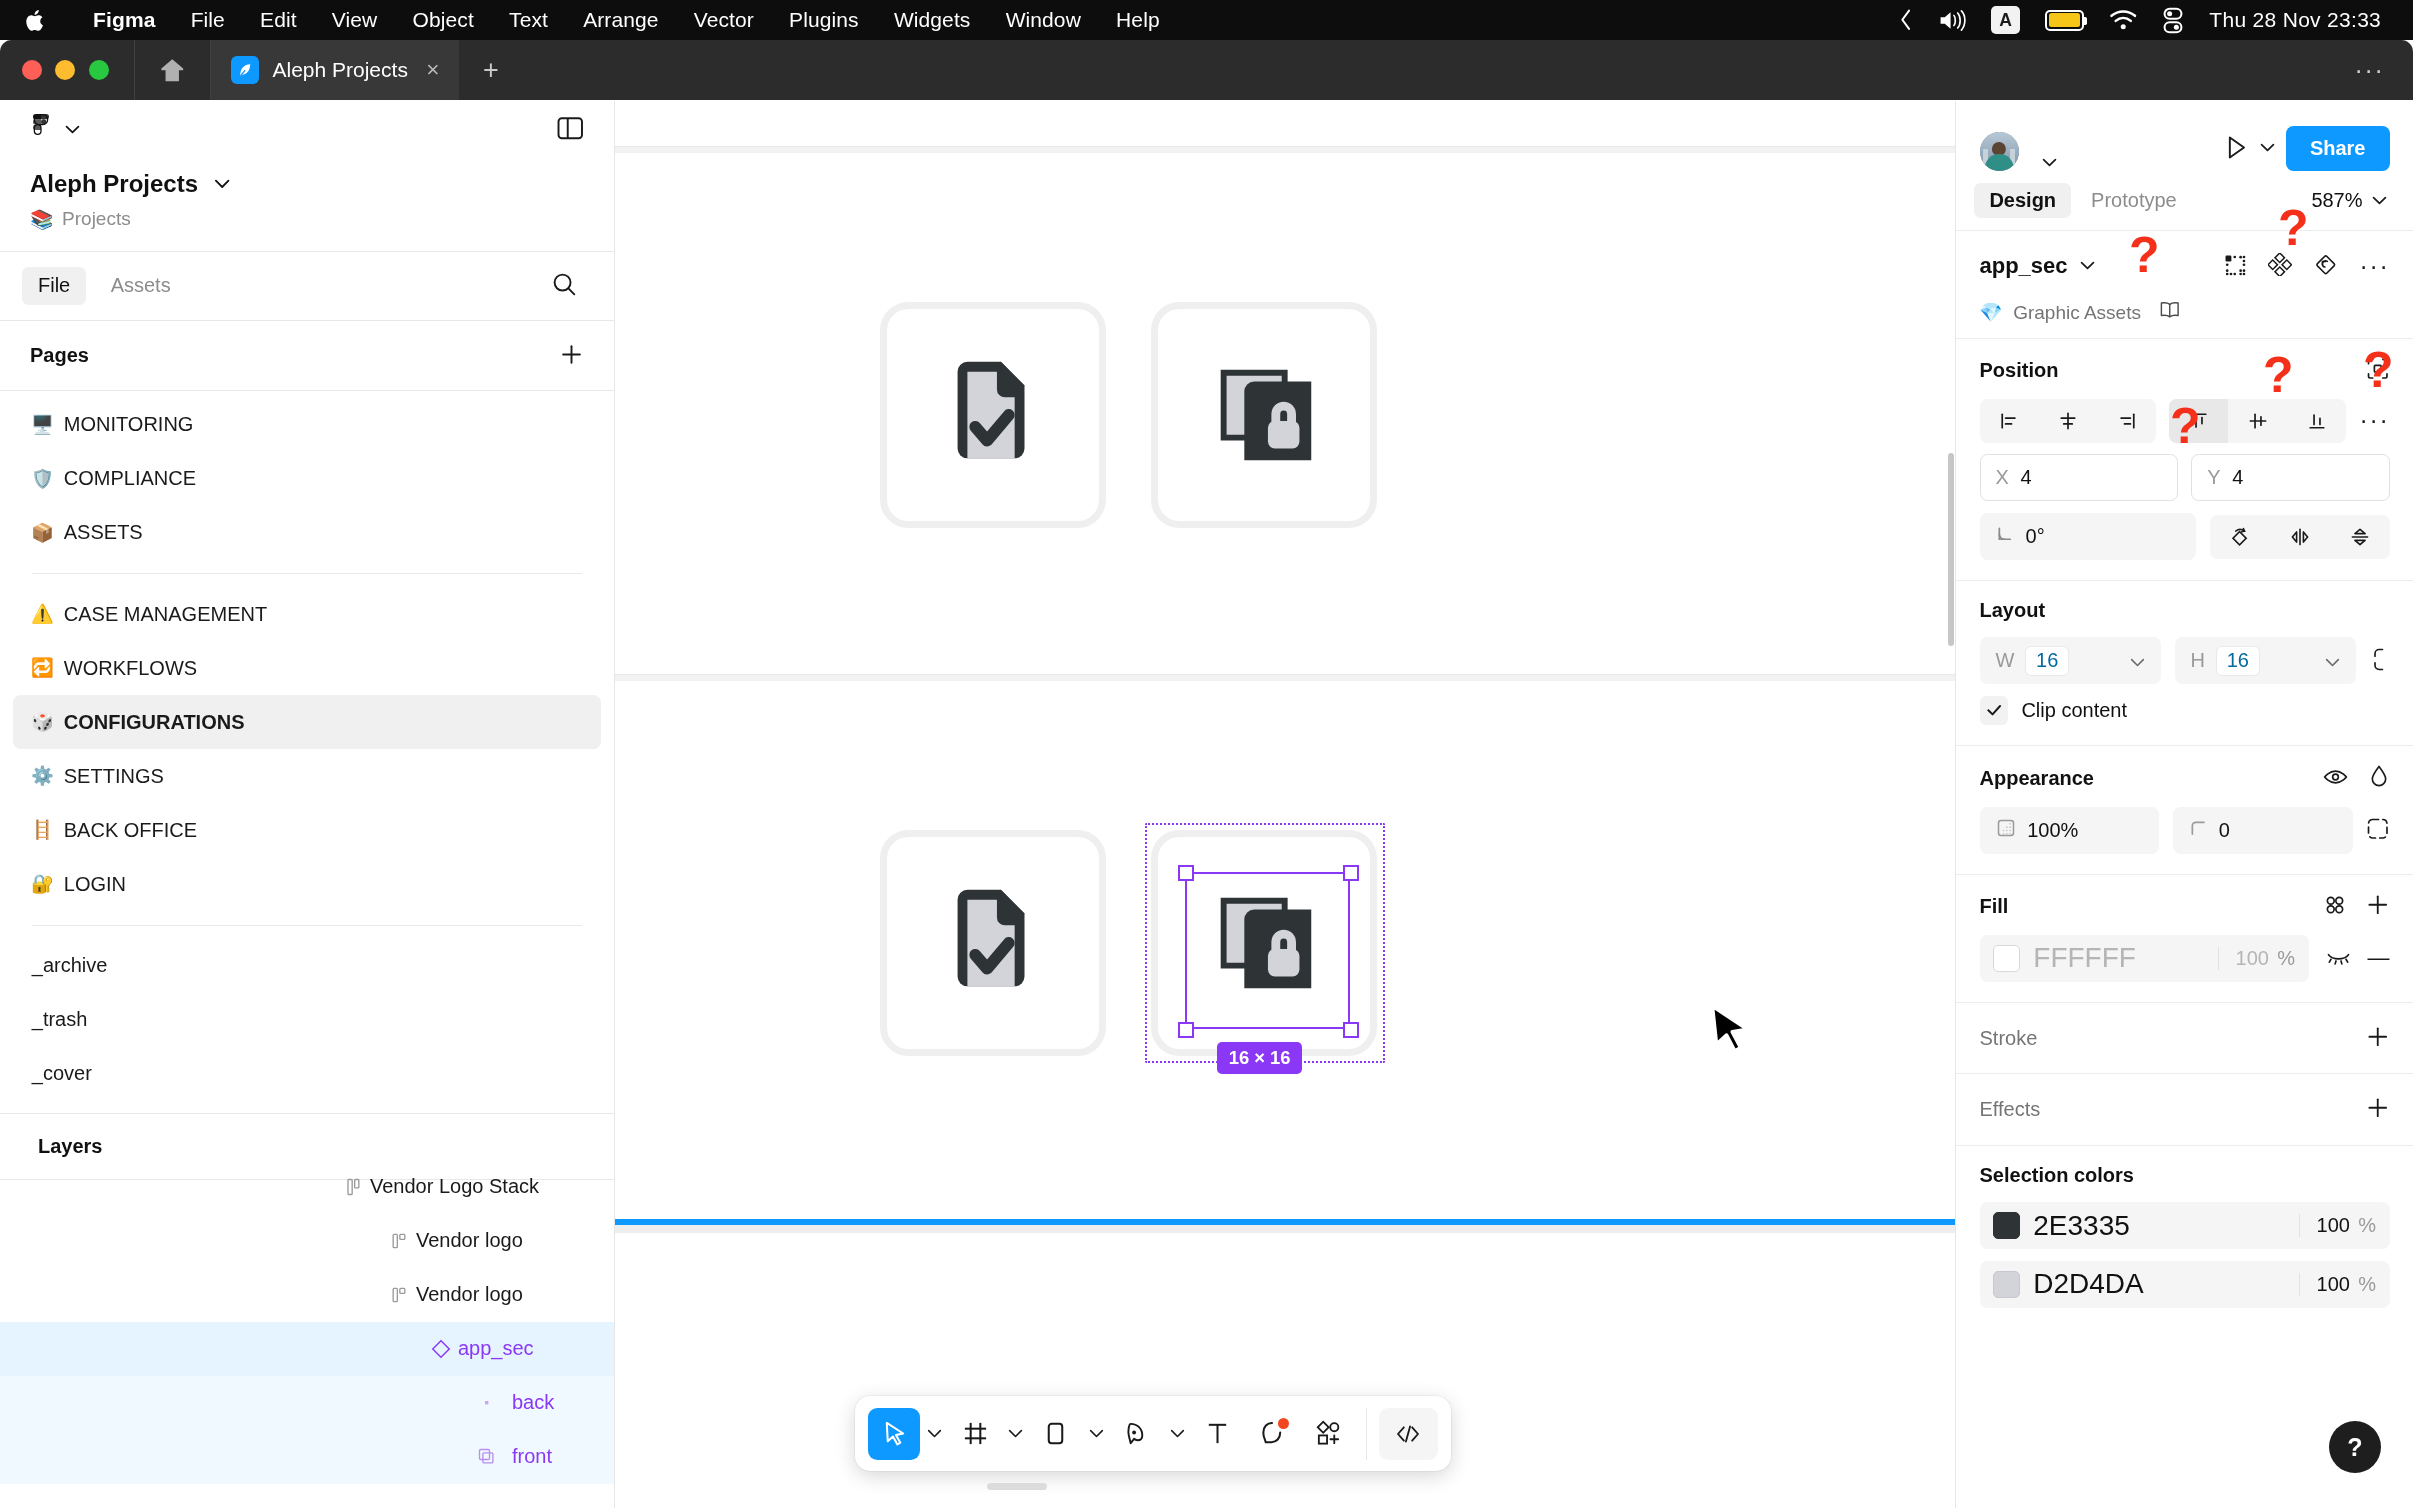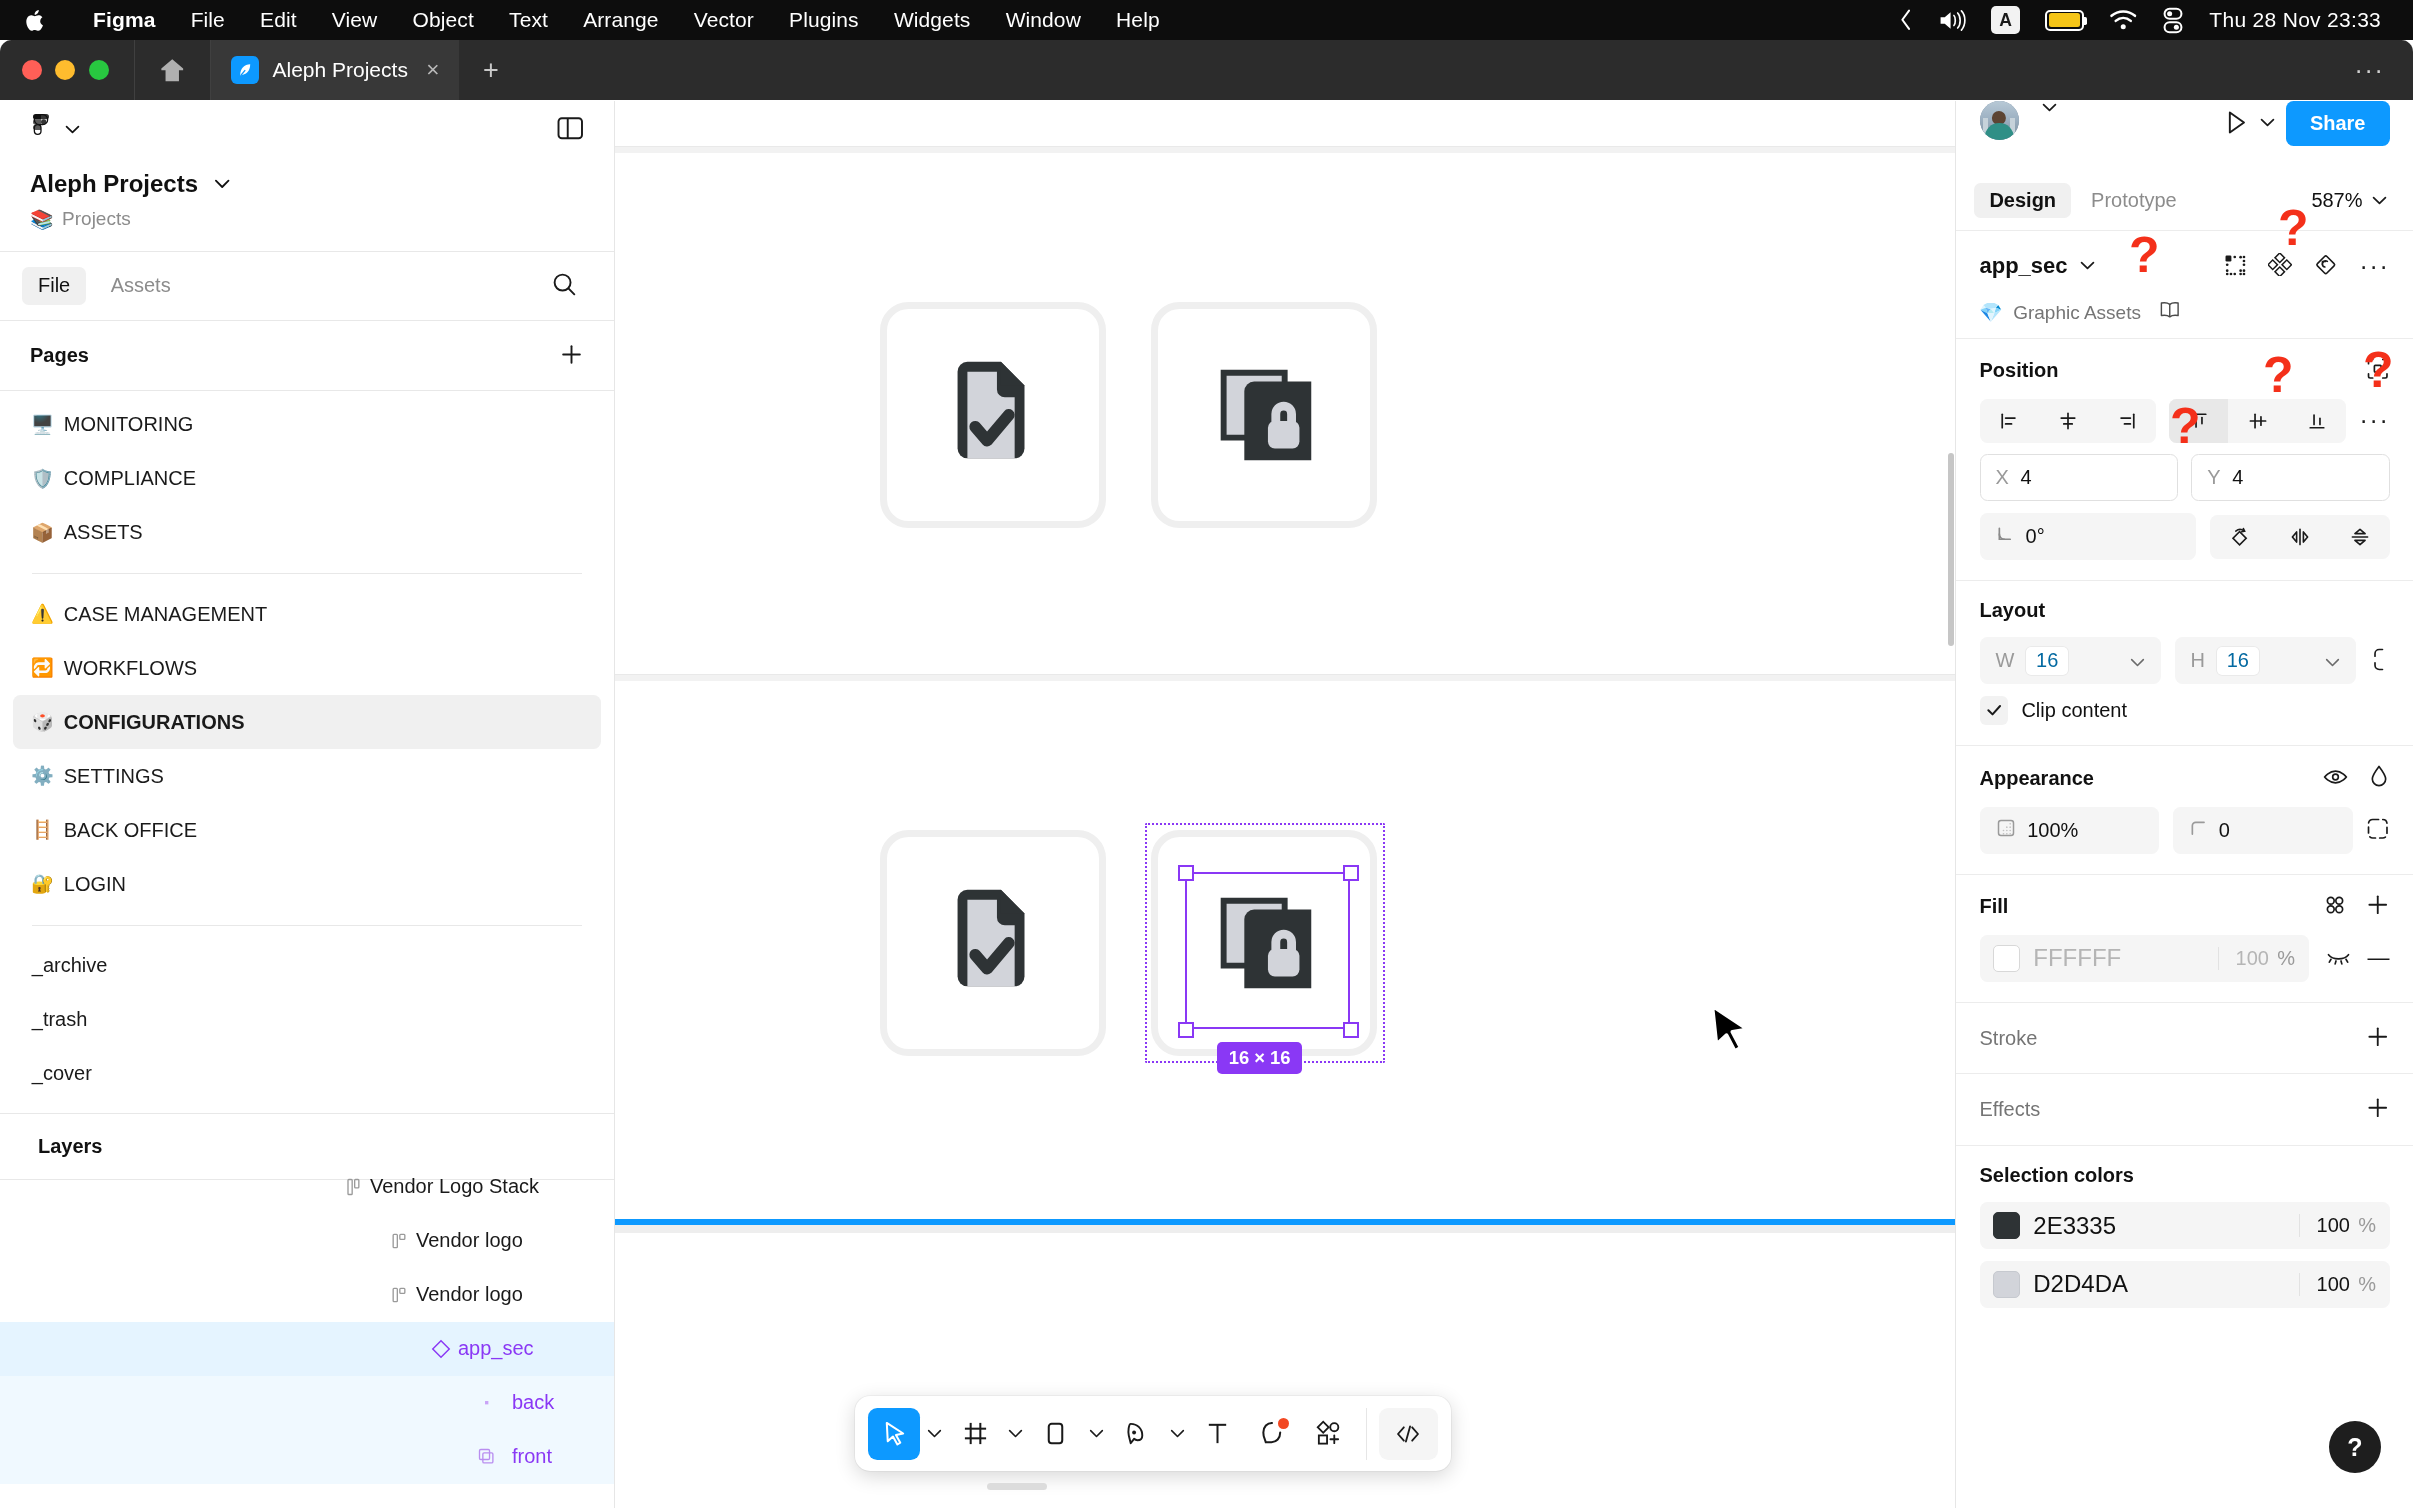--- a/index.html
+++ b/index.html
@@ -123,21 +123,21 @@
   .tsep{width:0.8px;height:52px;background:#e6e6e6;margin:0 8.4px;}
   .devmode{width:59px;height:52px;border-radius:9.2px;background:#f5f5f5;display:flex;align-items:center;justify-content:center;}
   .comment-dot{position:absolute;top:10px;right:10px;width:11px;height:11px;border-radius:50%;background:#f24822;}
   .tb-grip{position:absolute;left:987px;bottom:18.4px;width:60px;height:6.7px;border-radius:4.2px;background:#dcdcdc;z-index:36;}
 
   
   .right-panel{
     position:absolute;top:101px;right:0;width:458px;height:1408px;
     background:#fff;border-left:0.8px solid #e6e6e6;z-index:30;overflow:hidden;
   }
-  .rp-top{height:70px;display:flex;align-items:flex-start;padding:0 23.5px;gap:22px;}
+  .rp-top{height:70px;display:flex;align-items:flex-end;padding:0 23.5px;gap:22px;}
   .avatar{width:39px;height:39px;border-radius:50%;overflow:hidden;position:relative;background:#7b8fa3;}
   .av-sky{position:absolute;inset:0;background:linear-gradient(#b8c9d6 0%, #9fb3c4 42%, #7d8f9e 100%);}
   .av-head{position:absolute;left:50%;top:26%;transform:translateX(-50%);width:14.2px;height:14.2px;border-radius:50%;background:#5c4433;}
   .av-body{position:absolute;left:50%;bottom:0;transform:translateX(-50%);width:28.5px;height:17px;border-radius:14.2px 14.2px 0 0;background:#2f8f86;}
   .av-col{position:absolute;left:3.4px;bottom:5px;width:5px;height:17px;background:#c6d2da;}
   .av-col2{position:absolute;right:3.4px;bottom:5px;width:5px;height:17px;background:#c6d2da;}
   .rp-play{margin-left:auto;display:flex;align-items:center;gap:10px;}
   .share-btn{background:#0d99ff;color:#fff;font-size:20px;font-weight:700;padding:11px 24px;border-radius:7.5px;white-space:nowrap;}
   .rp-tabs{height:60px;display:flex;align-items:center;padding:0 18.4px;gap:5px;border-bottom:0.8px solid #ececec;}
   .rp-tab{font-size:20px;color:#8c8c8c;padding:6px 15px;border-radius:6.7px;}
@@ -160,21 +160,21 @@
     flex:1;height:47px;background:#fff;border:0.8px solid #e0e0e0;border-radius:7.5px;
     display:flex;align-items:center;padding:0 15px;gap:11.7px;font-size:20px;color:#111;
   }
   .fld .lbl{color:#9a9a9a;font-size:20px;}
   .fld.grey{background:#f5f5f5;border-color:transparent;}
   .numchip{background:#fff;border-radius:5px;padding:2.5px 10px;font-size:20px;color:#0369a1;box-shadow:0 0 0 0.8px #e6e6e6;}
   .chk{width:28.5px;height:28.5px;border-radius:5.9px;background:#f2f2f2;display:flex;align-items:center;justify-content:center;}
   .chkrow{display:flex;align-items:center;gap:13.4px;font-size:20px;color:#111;margin-top:5px;}
   .swatch{width:27px;height:27px;border-radius:5px;border:0.8px solid #d8d8d8;flex:none;}
   .colorrow{display:flex;align-items:center;gap:13.4px;height:47px;background:#f5f5f5;border-radius:7.5px;padding:0 13.4px;flex:1;}
-  .colorrow .hex{font-size:24px;color:#111;}
+  .colorrow .hex{font-size:28px;color:#111;}
   .colorrow .pctdiv{margin-left:auto;display:flex;align-items:center;gap:8.4px;border-left:0.8px solid #e2e2e2;padding-left:17px;}
   .colorrow .pct{font-size:20px;color:#111;}
   .colorrow .unit{font-size:20px;color:#9a9a9a;}
   .fillrow{display:flex;align-items:center;gap:17px;}
   .muted .hex,.muted .pct{color:#b5b5b5 !important;}
   .qmark{position:absolute;color:#f4301a;font-size:50px;font-weight:700;z-index:45;line-height:1;}
   .helpbtn{
     position:absolute;right:32px;bottom:35px;width:52px;height:52px;border-radius:50%;
     background:#1e1e1e;color:#fff;display:flex;align-items:center;justify-content:center;
     font-size:25px;font-weight:700;z-index:44;

